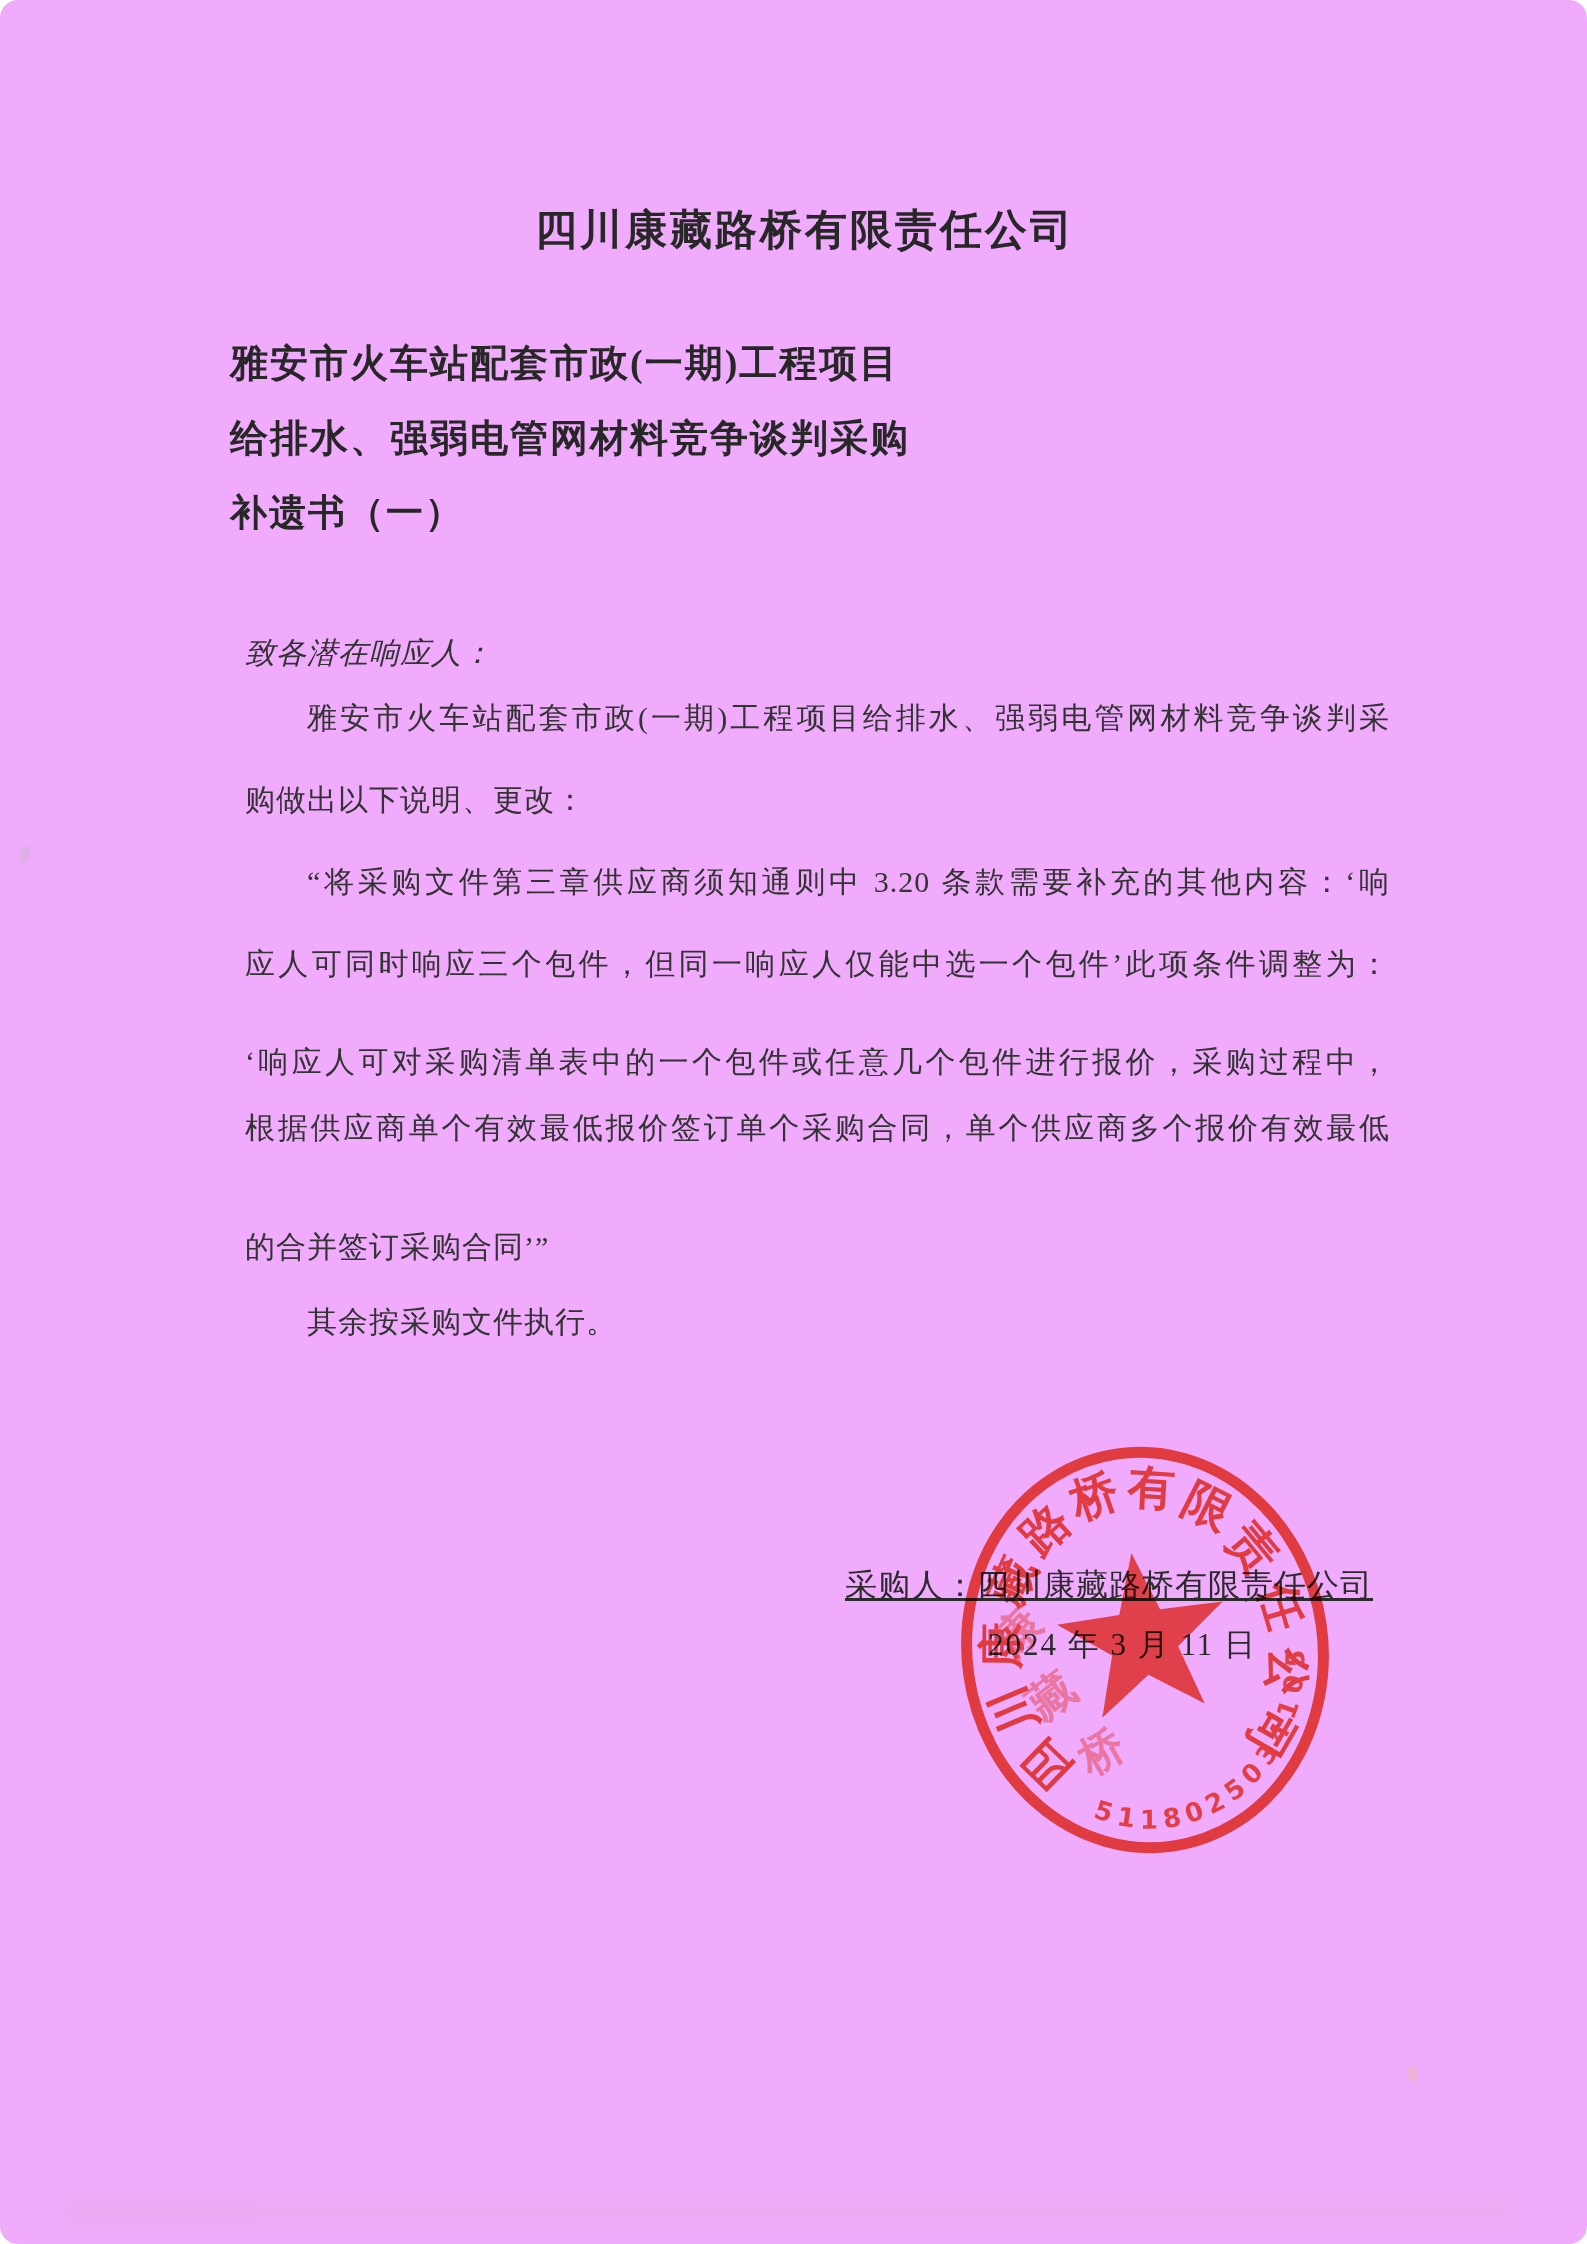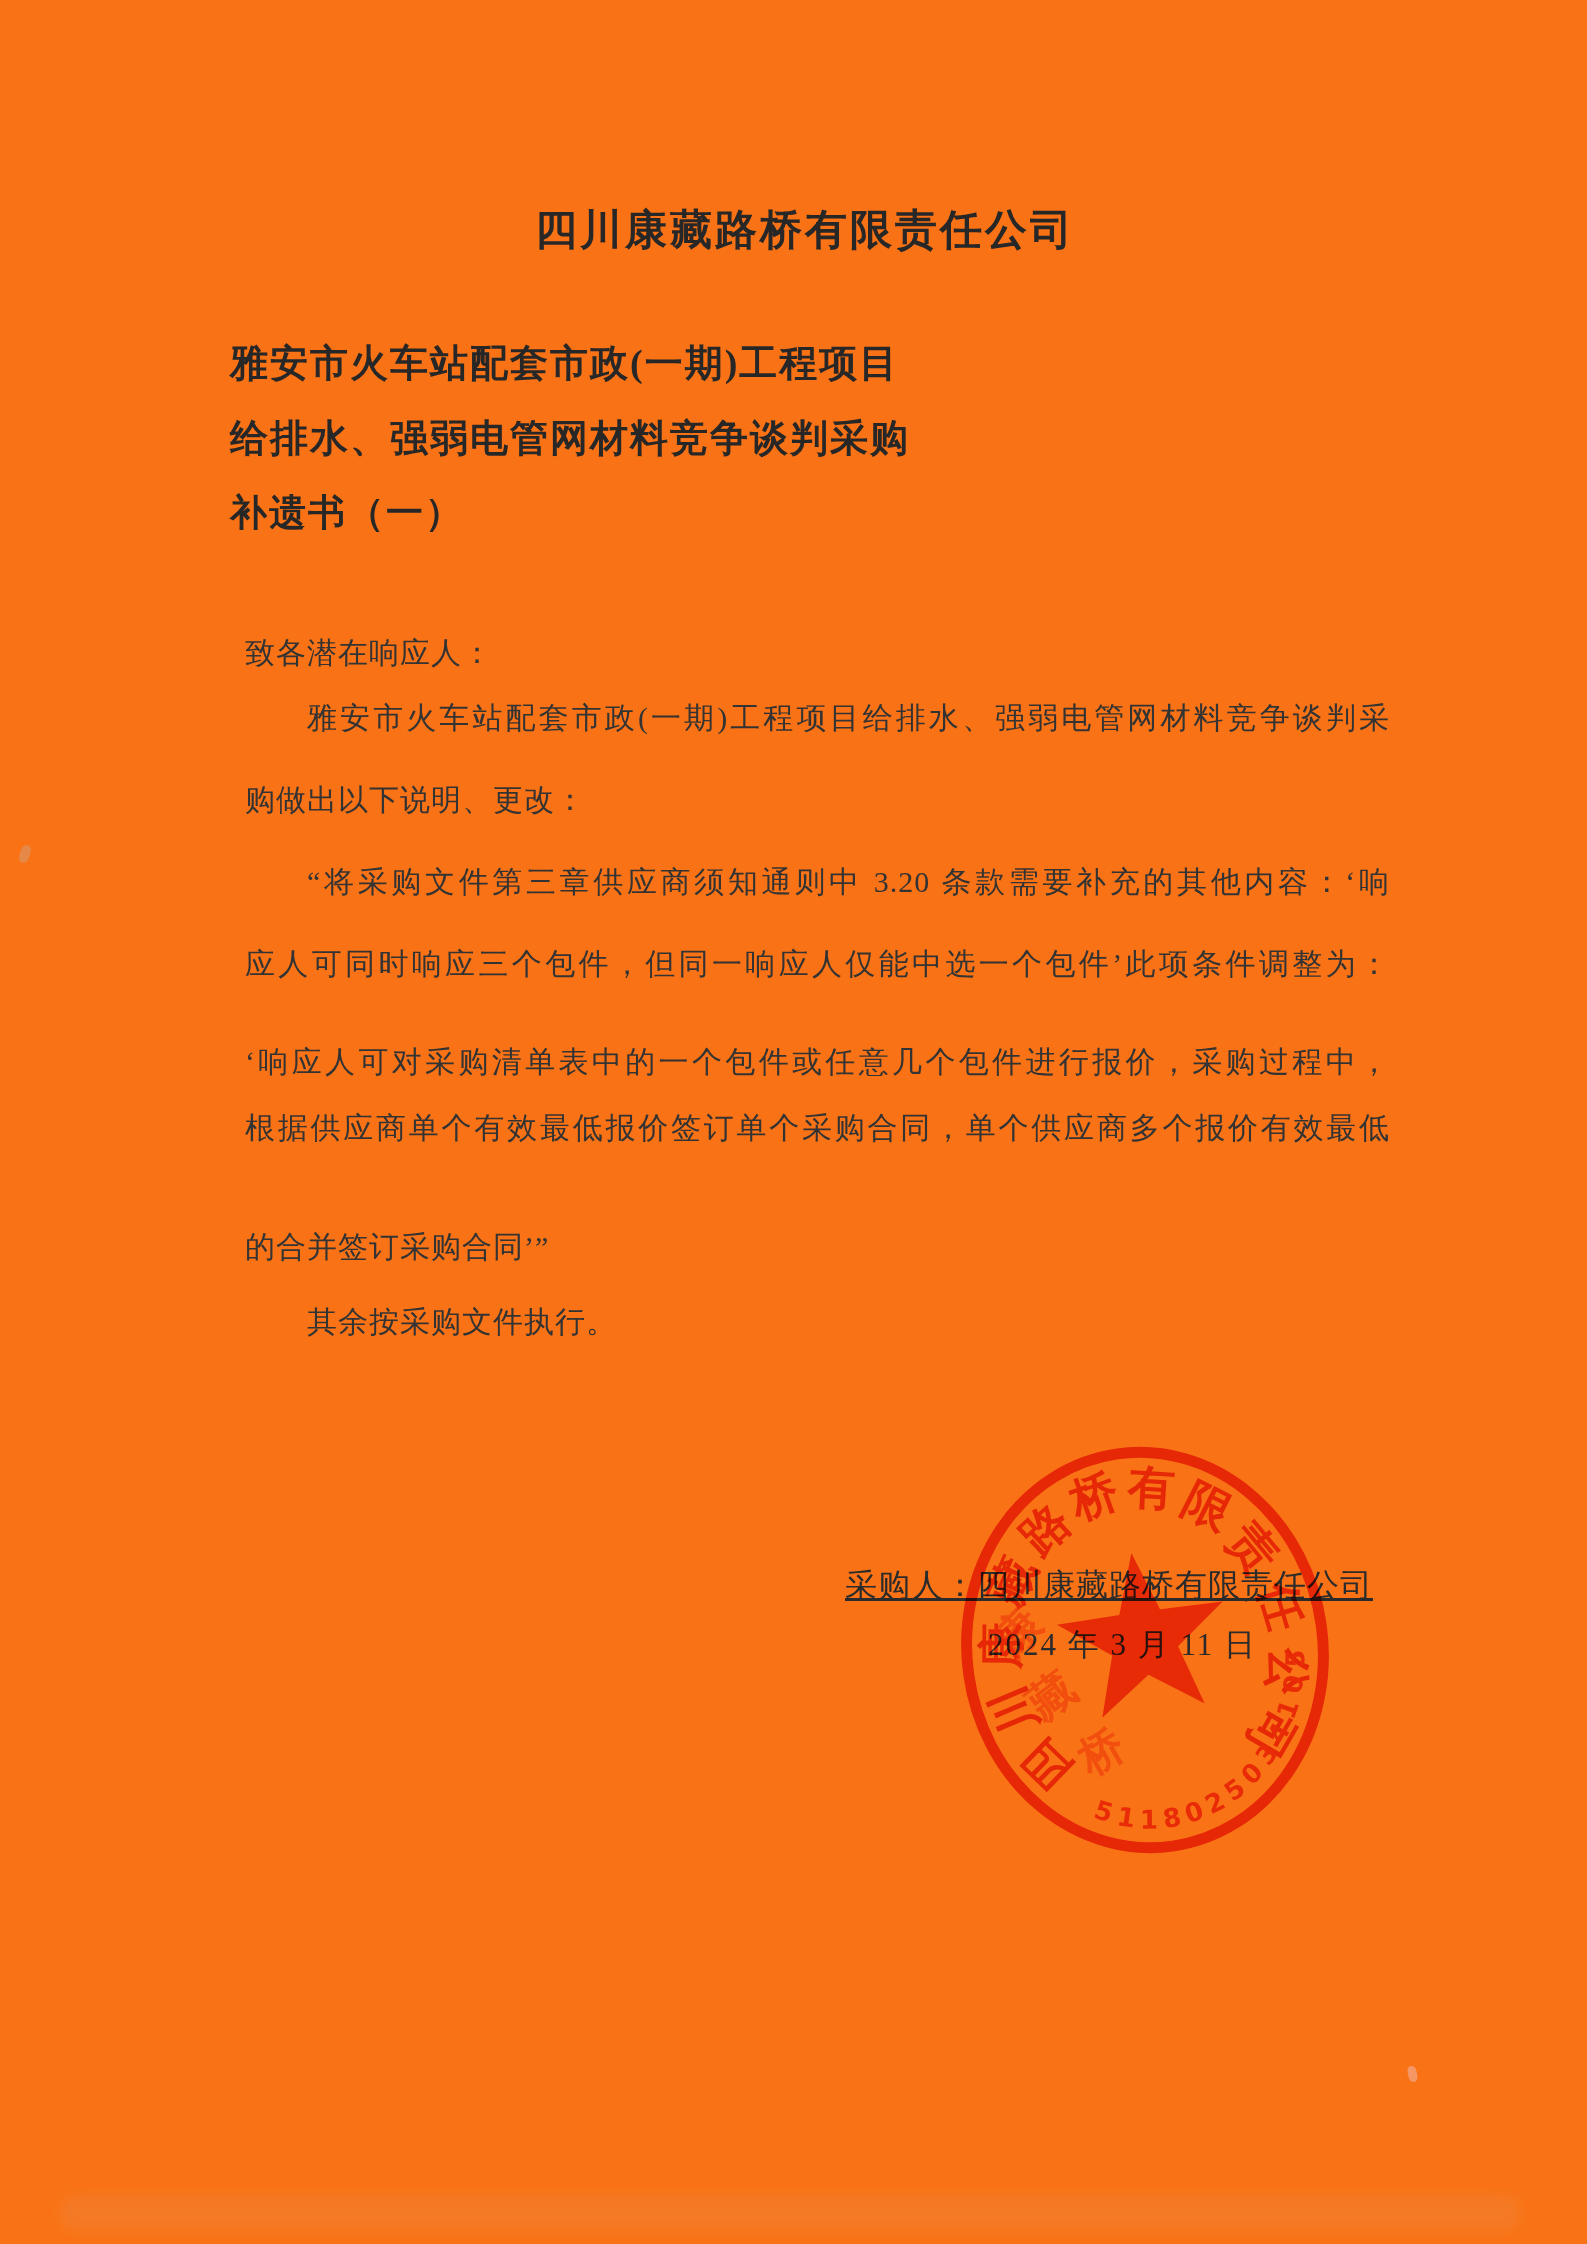--- a/index.html
+++ b/index.html
@@ -1,22 +1,23 @@
 <!DOCTYPE html>
 <html><head>
 <meta charset="utf-8">
 <style>
   html,body{margin:0;padding:0;background:#ffffff;}
   #page{
     position:relative;
     width:1587px;height:2244px;
-    background:#f97316;
+    background:#f0abfc;
     overflow:hidden;
     font-family:"Liberation Serif","DejaVu Serif",serif;
     color:#2e2e2e;
+    border-radius:18px;
   }
   .line{position:absolute;white-space:nowrap;}
   .doc-title{
     left:230px;top:202px;width:1150px;
     text-align:center;font-size:42px;font-weight:bold;
     letter-spacing:3px;color:#272727;
   }
   .subtitle{
     left:230px;width:1150px;text-align:left;
     font-size:38px;font-weight:bold;letter-spacing:2px;color:#272727;
@@ -24,21 +25,21 @@
   .sub1{top:338px;}
   .sub2{top:413px;}
   .sub3{top:488px;font-size:37px;}
   .body-line{
     left:245px;width:1145px;
     font-size:30px;line-height:46px;color:#333;
     letter-spacing:1px;
   }
   .stretch{white-space:normal;text-align:justify;text-align-last:justify;}
   .indent{text-indent:62px;}
-  .b-salutation{top:630px;}
+  .b-salutation{top:630px;font-style:italic;}
   .b0{top:695px;}
   .b1{top:777px;}
   .b2{top:859px;}
   .b3{top:941px;}
   .b4{top:1023px;margin-top:16px;}
   .b5{top:1105px;}
   .b6{top:1194px;margin-top:30px;}
   .b-closing{top:1299px;}
   .sig-line{
     left:845px;top:1561px;

